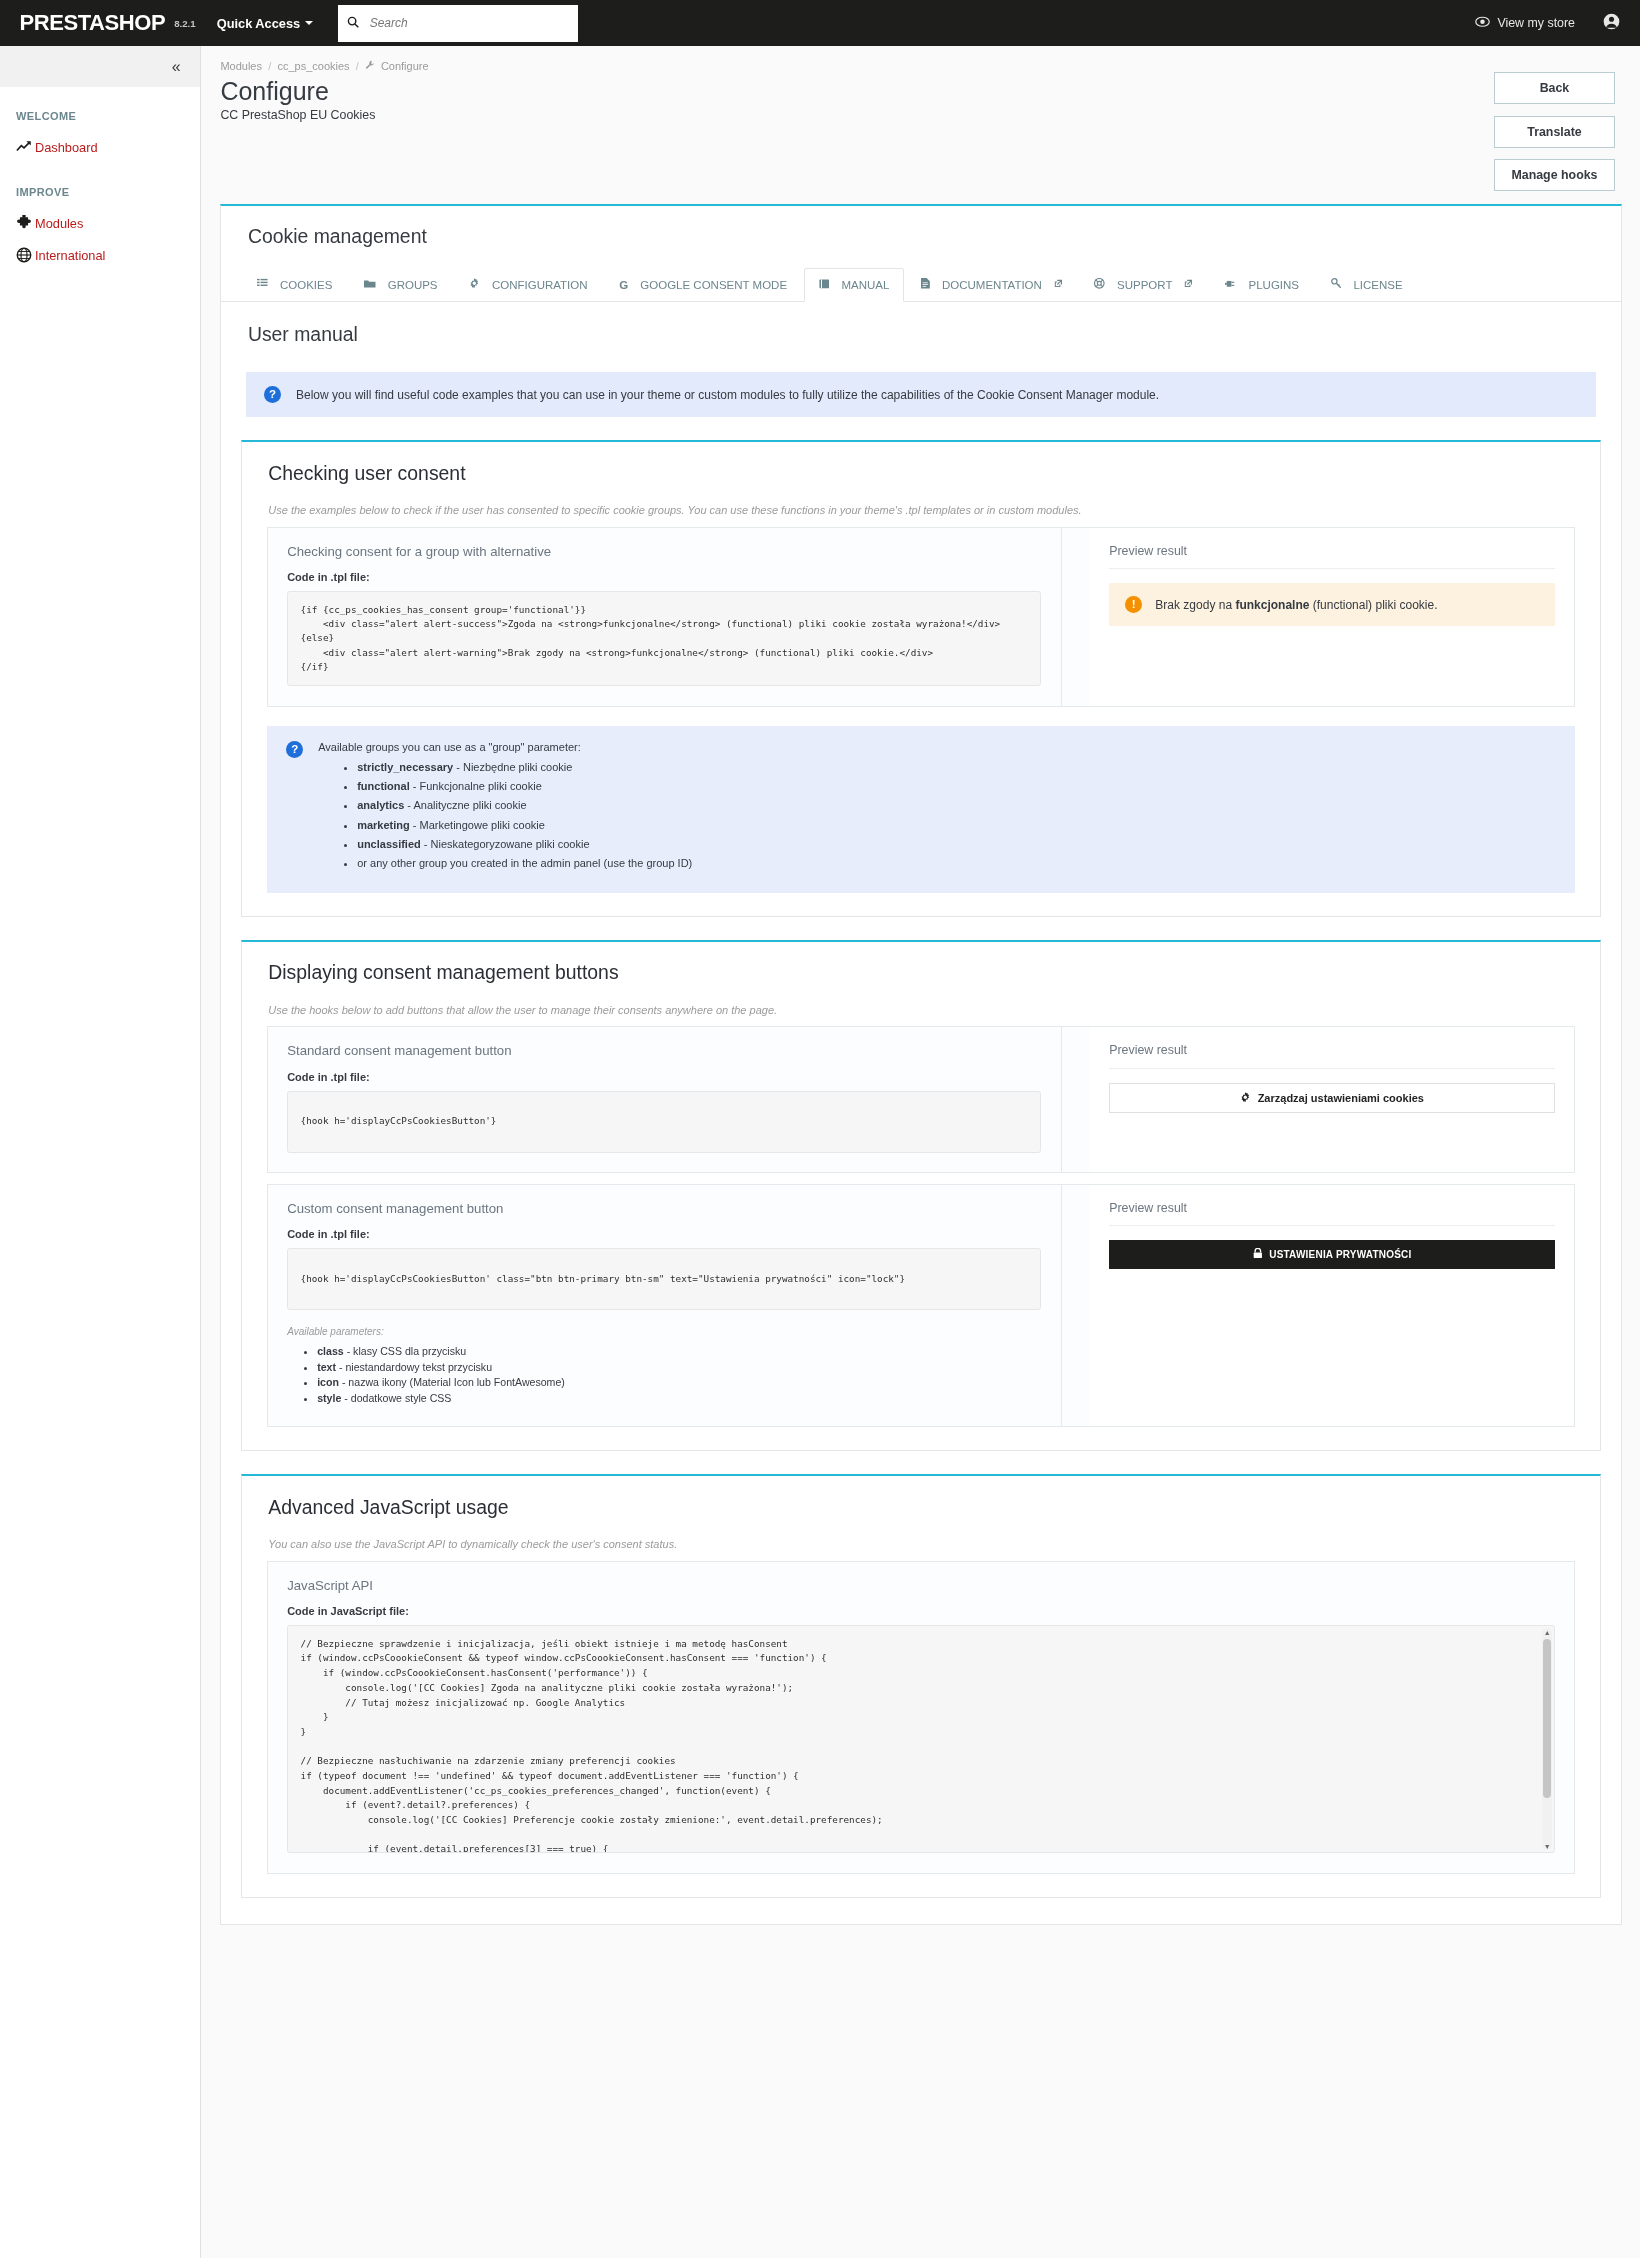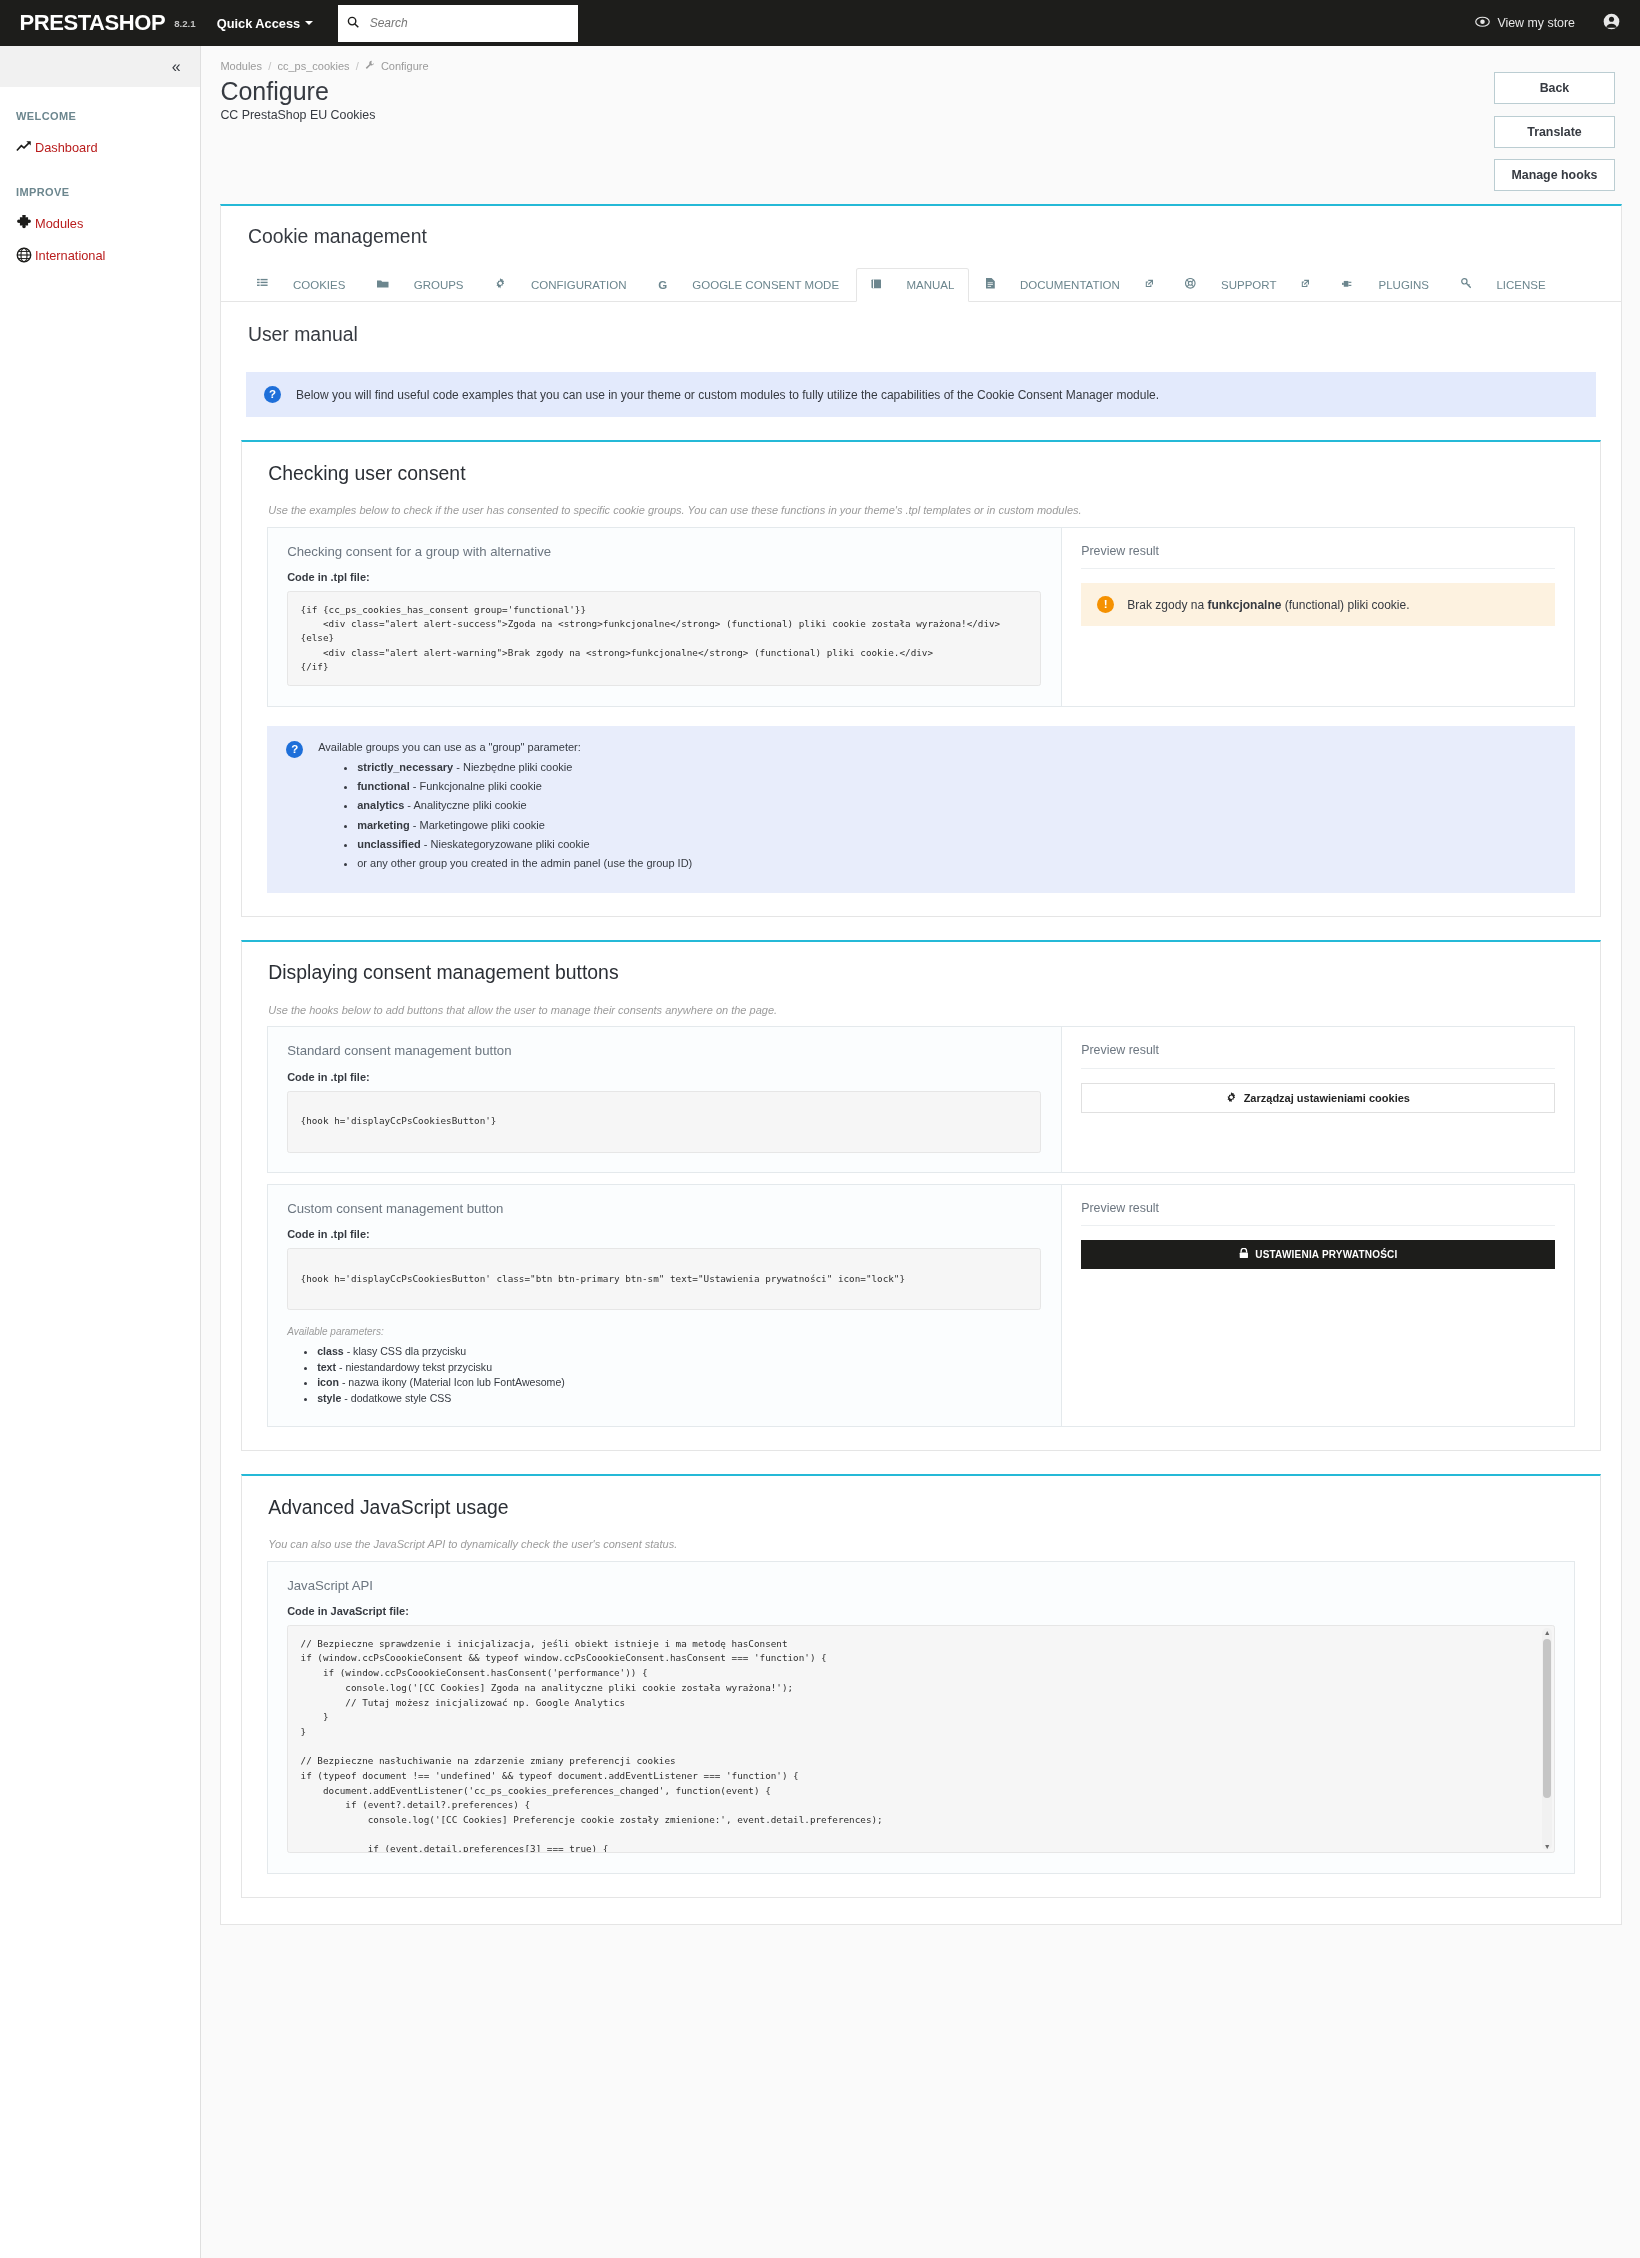--- a/index.html
+++ b/index.html
@@ -178,21 +178,21 @@
   .tabs {
     display: flex;
     align-items: flex-end;
     padding: 19.4px 21px 0 21px;
     border-bottom: 0.9px solid #e5e5e5;
     gap: 1.8px;
   }
   .tab {
     display: flex;
     align-items: center;
-    gap: 25px;
+    gap: 12px;
     font-size: 11.5px;
     color: #6c868e;
     padding: 9.7px 14px;
     cursor: pointer;
     border: 0.9px solid transparent;
     margin-bottom: -0.9px;
     text-transform: uppercase;
     white-space: nowrap;
   }
   .tab.active {
@@ -253,20 +253,21 @@
     font-style: italic;
     color: #9b9b9b;
     padding: 19.4px 26.5px 0 26.5px;
   }
 
   .panel {
     display: flex;
     border: 0.9px solid #e4e9ec;
     margin: 10.6px 25px 0 25px;
     background: #fbfdfe;
+    gap: 28px;
   }
   .panel-left {
     flex: 0 0 794px;
     padding: 16px 19.4px 19.4px 19.4px;
     border-right: 0.9px solid #e4e9ec;
   }
   .panel-right {
     flex: 1;
     padding: 16px 19.4px 19.4px 19.4px;
     background: #fff;

